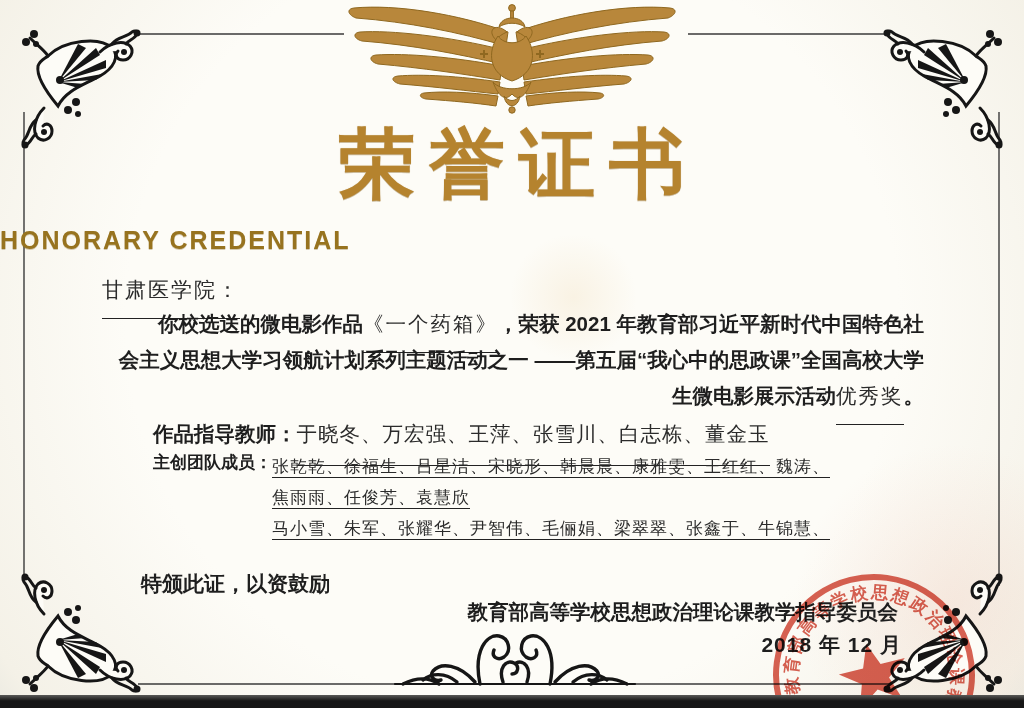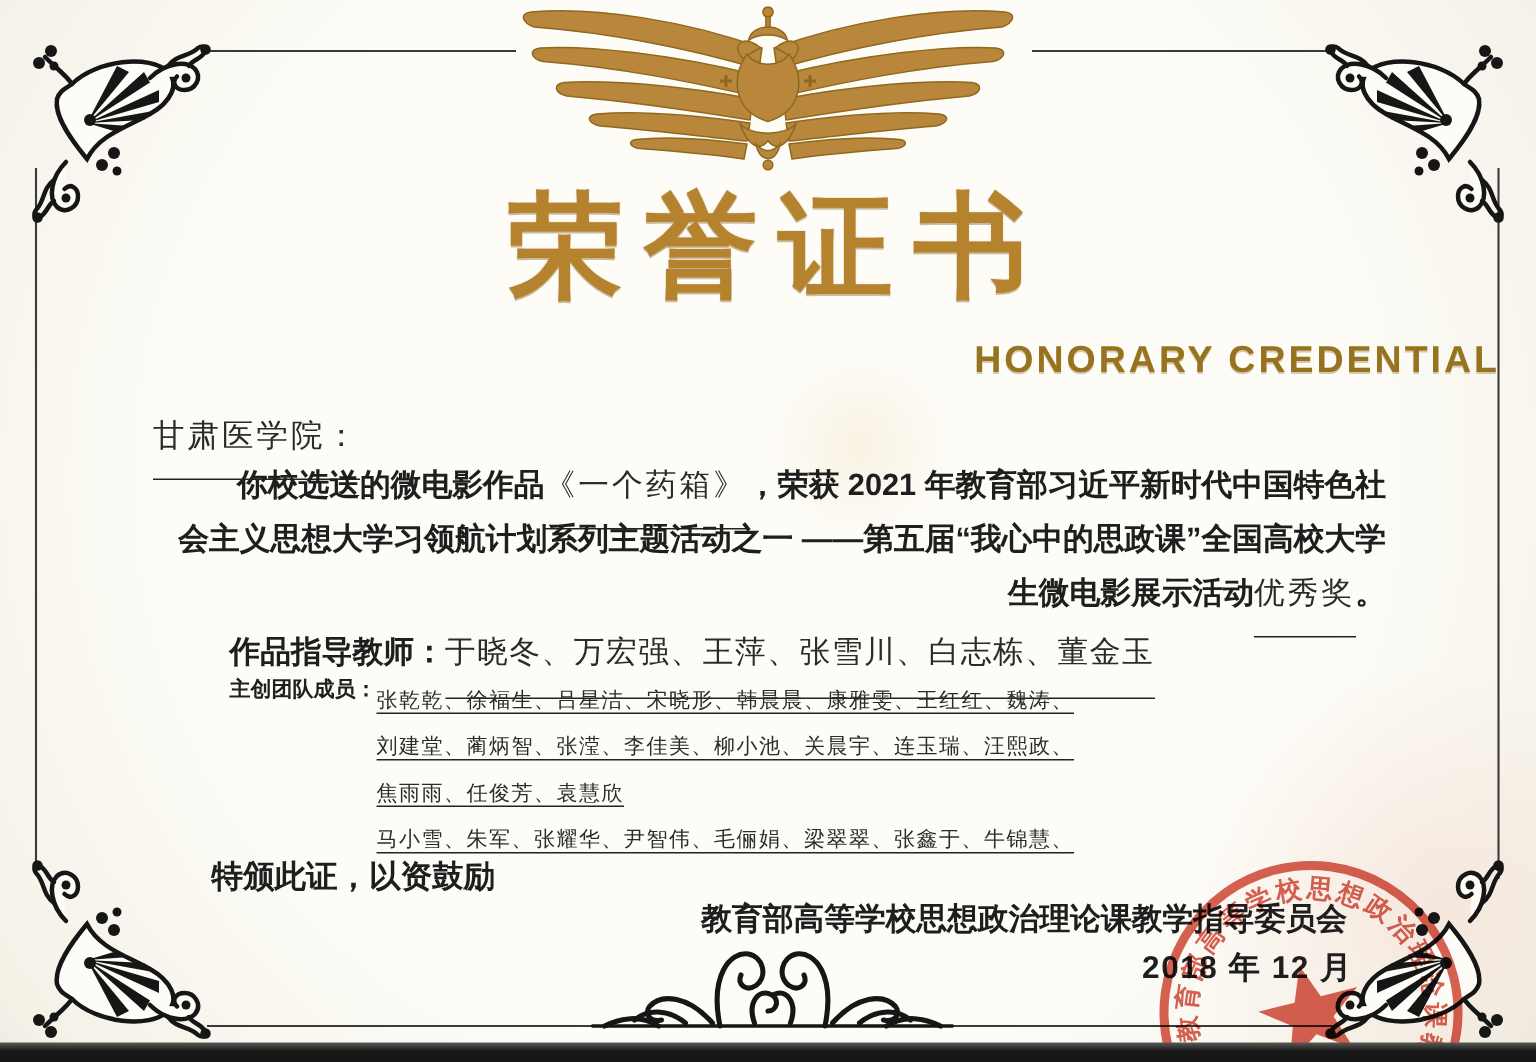--- a/index.html
+++ b/index.html
@@ -13,36 +13,36 @@
   }
   .abs{position:absolute;}
   
   #title{
     left:0;top:126px;width:1024px;text-align:center;
     font-family:"DejaVu Serif",serif;font-weight:700;
     font-size:76px;line-height:1;color:#b5832e;letter-spacing:14px;text-indent:14px;
     text-shadow:0 1px 0 rgba(120,80,10,.35), 0 0 1px rgba(150,100,20,.4);
   }
   #subtitle{
-    left:0;top:226px;width:1000px;text-align:right;
+    left:0;top:226px;width:1000px;text-align:left;
     font-weight:700;font-size:25px;letter-spacing:2px;color:#97731f;
     text-shadow:0 1px 0 rgba(120,85,15,.3);
   }
   
   .printed{color:#1e1e1e;font-weight:700;}
   .hand{color:#2b2b2b;font-weight:400;letter-spacing:2px;}
   .uline{border-bottom:1.6px solid #222;padding-bottom:17px;}
   #recipient{left:102px;top:276px;font-size:21px;}
   #paragraph{
     left:102px;top:306px;width:822px;
     font-size:20.5px;line-height:36px;text-align:right;
   }
   #paragraph .indent{display:inline-block;width:2em;}
   #advisors-row{left:153px;top:420px;font-size:20.5px;display:flex;}
-  #team-row{left:153px;top:451px;font-size:14px;display:flex;align-items:flex-start;justify-content:space-between;}
+  #team-row{left:153px;top:451px;font-size:17px;display:flex;align-items:flex-start;justify-content:space-between;}
   .names{letter-spacing:1px;}
   #team-names{width:648px;line-height:31px;}
   .team-line{border-bottom:none;}
   .team-line span{border-bottom:1.6px solid #222;padding-bottom:1px;}
   #closing{left:141px;top:570px;font-size:21px;}
   #issuer{right:126px;top:598px;font-size:20.5px;font-weight:700;color:#1e1e1e;}
   #date{right:122px;top:631px;font-size:21px;font-weight:700;color:#1e1e1e;letter-spacing:1px;}
   
   #deco-svg{left:0;top:0;width:1024px;height:708px;pointer-events:none;}
   #seal-svg{left:758px;top:560px;width:240px;height:148px;mix-blend-mode:multiply;}
@@ -148,21 +148,20 @@
 
   <div id="advisors-row" class="abs">
     <span class="printed">作品指导教师：</span>
     <span class="hand names uline">于晓冬、万宏强、王萍、张雪川、白志栋、董金玉</span>
   </div>
 
   <div id="team-row" class="abs">
     <span class="printed">主创团队成员：</span>
     <div id="team-names" class="hand names">
       <div class="team-line"><span>张乾乾、徐福生、吕星洁、宋晓形、韩晨晨、康雅雯、王红红、魏涛、</span></div>
-      <div class="team-line"><span>刘建堂、蔺炳智、张滢、李佳美、柳小池、关晨宇、连玉瑞、汪熙政、</span></div>
       <div class="team-line"><span>焦雨雨、任俊芳、袁慧欣</span></div>
       <div class="team-line"><span>马小雪、朱军、张耀华、尹智伟、毛俪娟、梁翠翠、张鑫于、牛锦慧、</span></div>
     </div>
   </div>
 
   <div id="closing" class="abs printed">特颁此证，以资鼓励</div>
   <div id="issuer" class="abs">教育部高等学校思想政治理论课教学指导委员会</div>
   <div id="date" class="abs">2018 年 12 月</div>
 
   <svg id="seal-svg" class="abs" viewBox="0 0 240 148">

